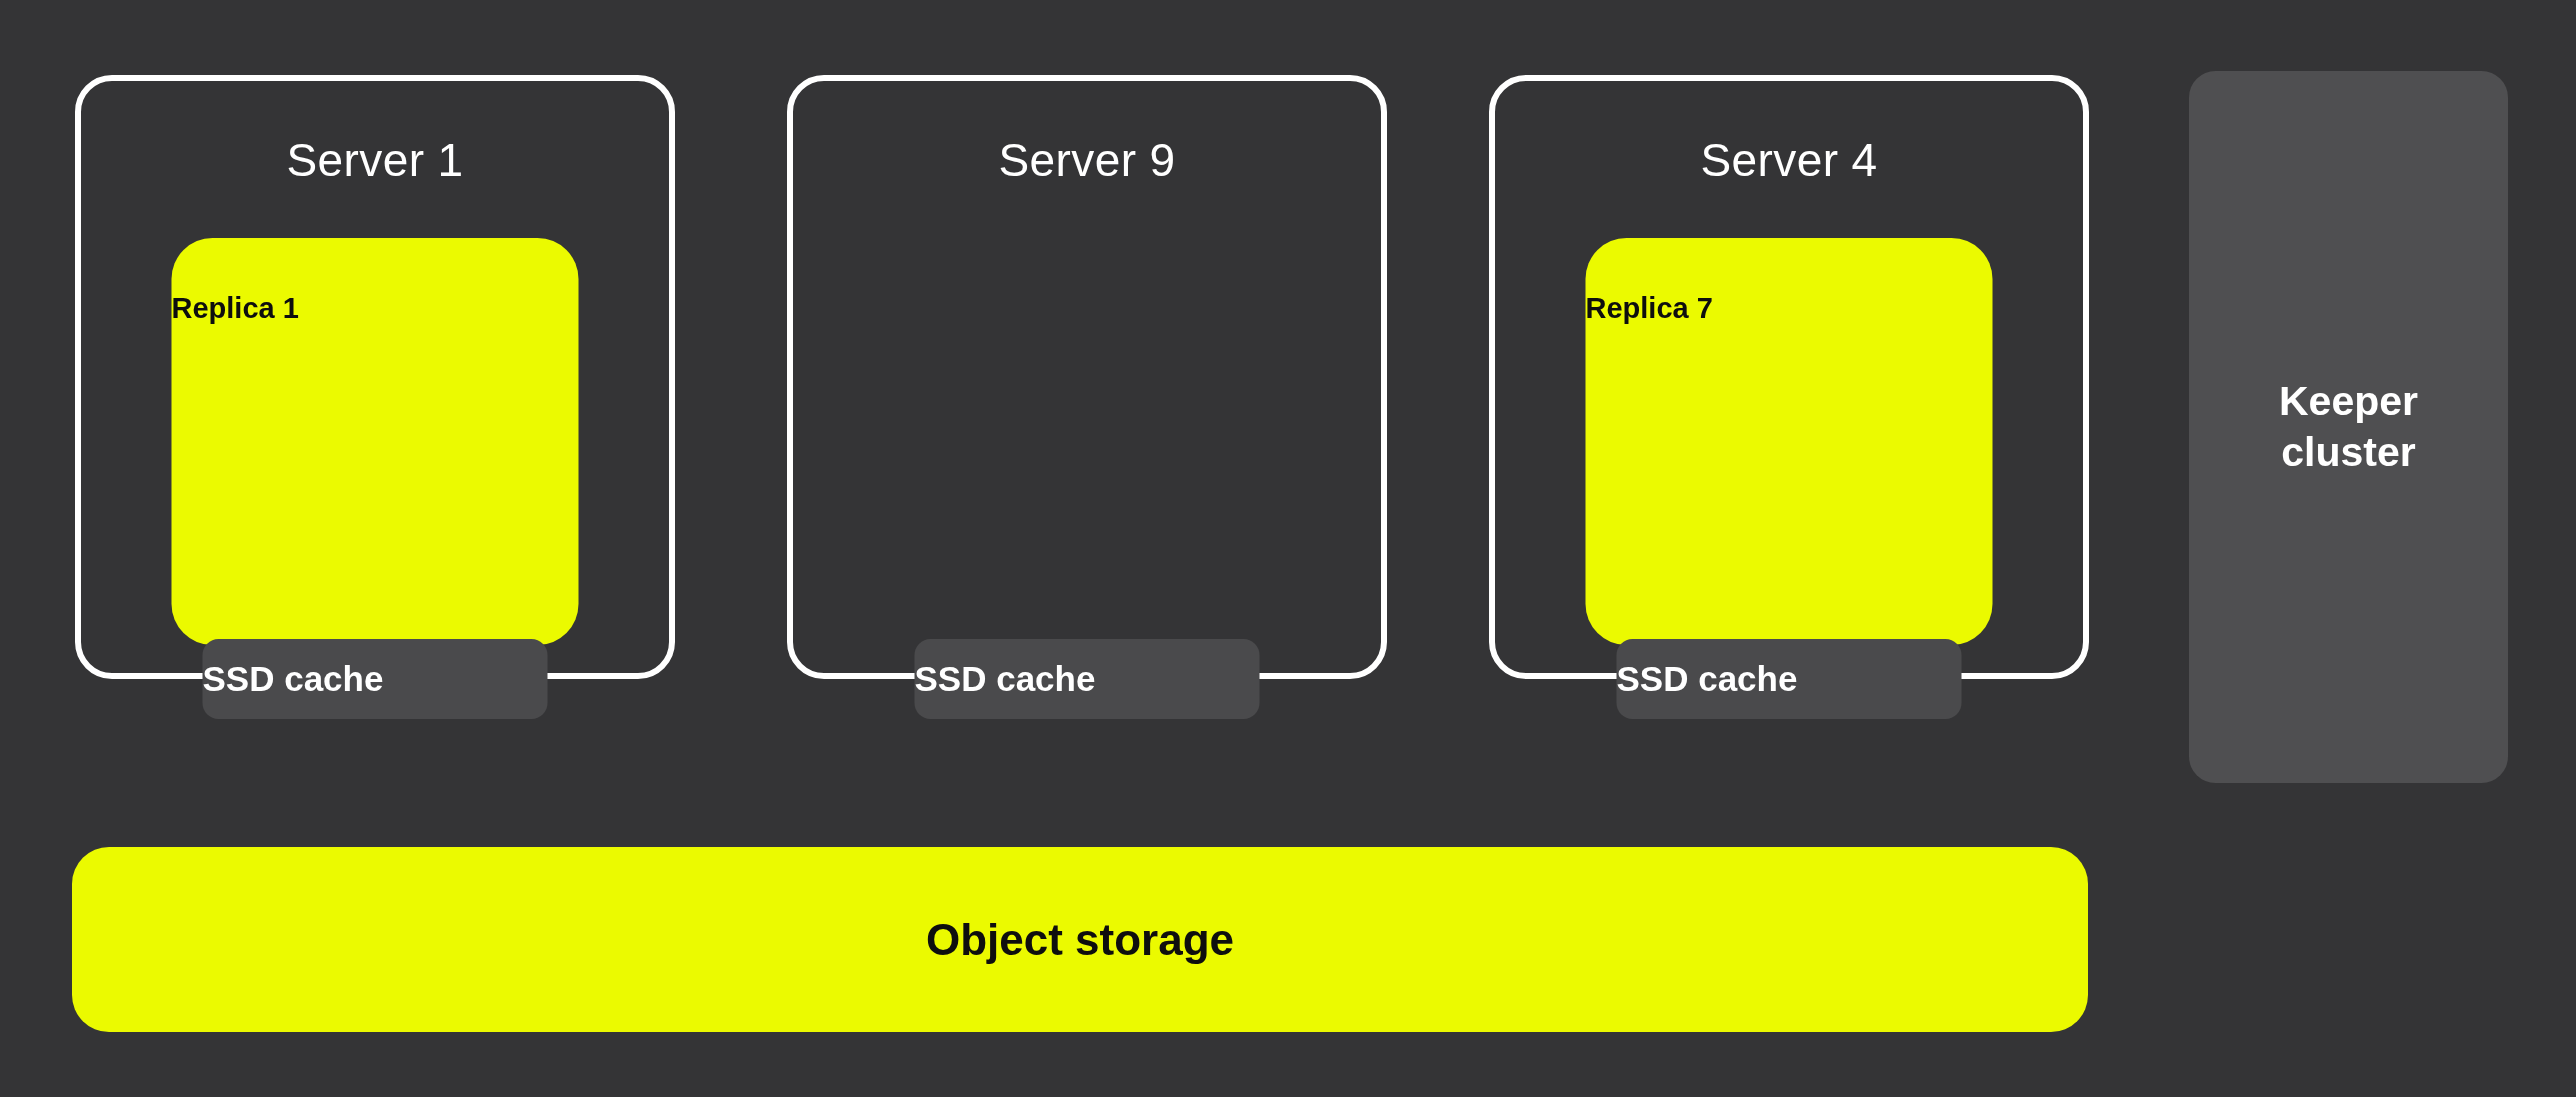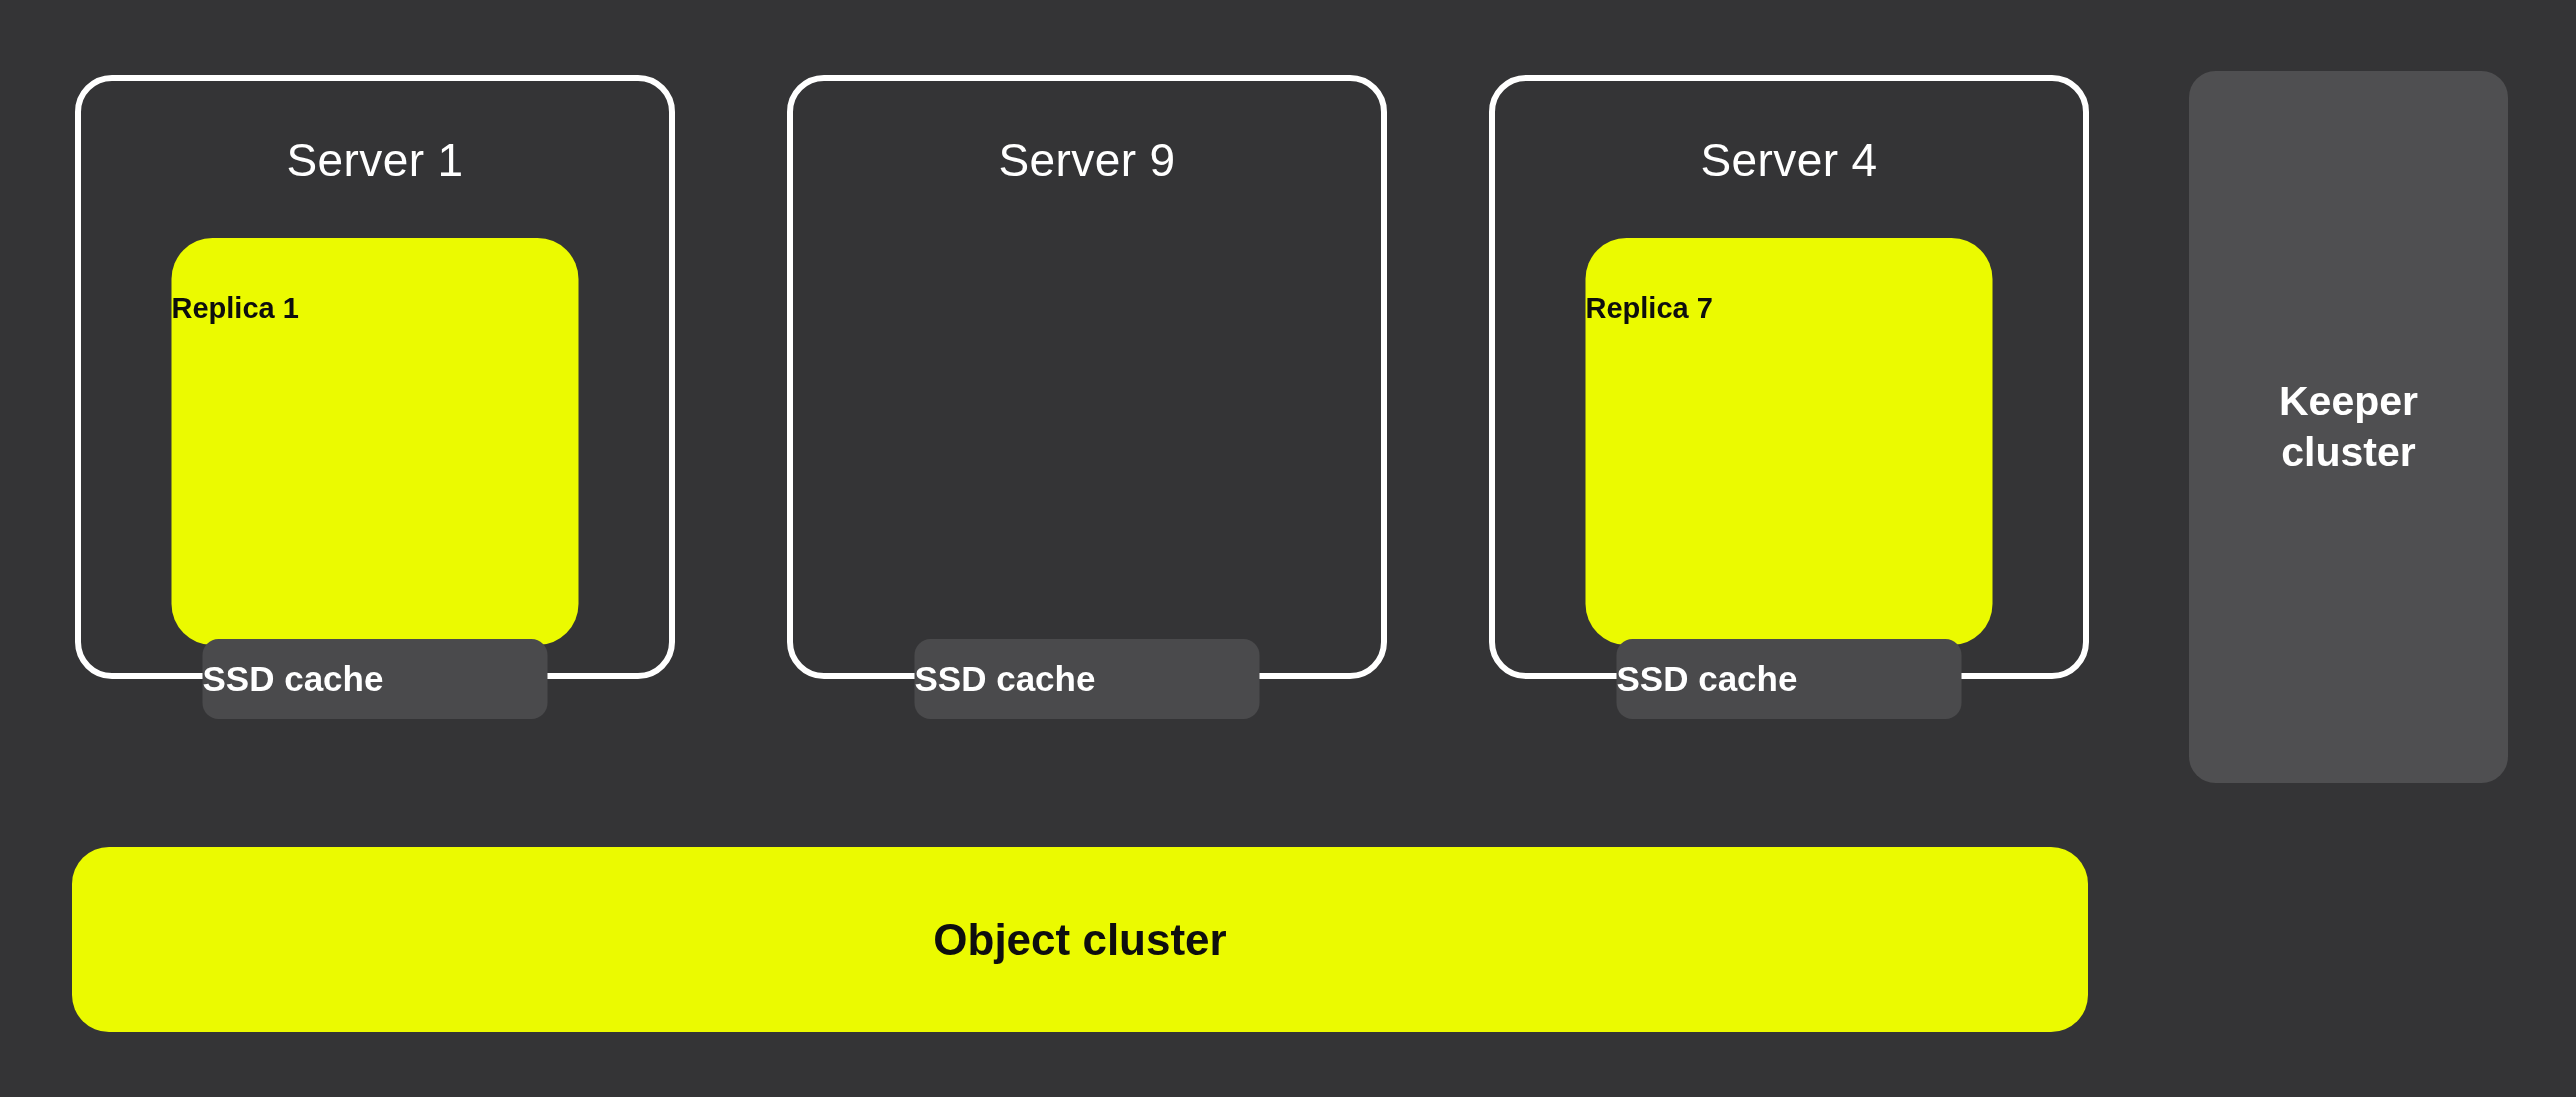--- a/index.html
+++ b/index.html
@@ -132,17 +132,17 @@
       <span class="ssd-label">SSD cache</span>
     </div>
   </div>
 
   <div class="keeper">
     <div class="keeper-line">Keeper</div>
     <div class="keeper-line">cluster</div>
   </div>
 
   <div class="object-storage">
-    <span class="object-label">Object cluster</span>
+    <span class="object-label">Object storage</span>
   </div>
 
 </div>
 
 
 </body></html>

